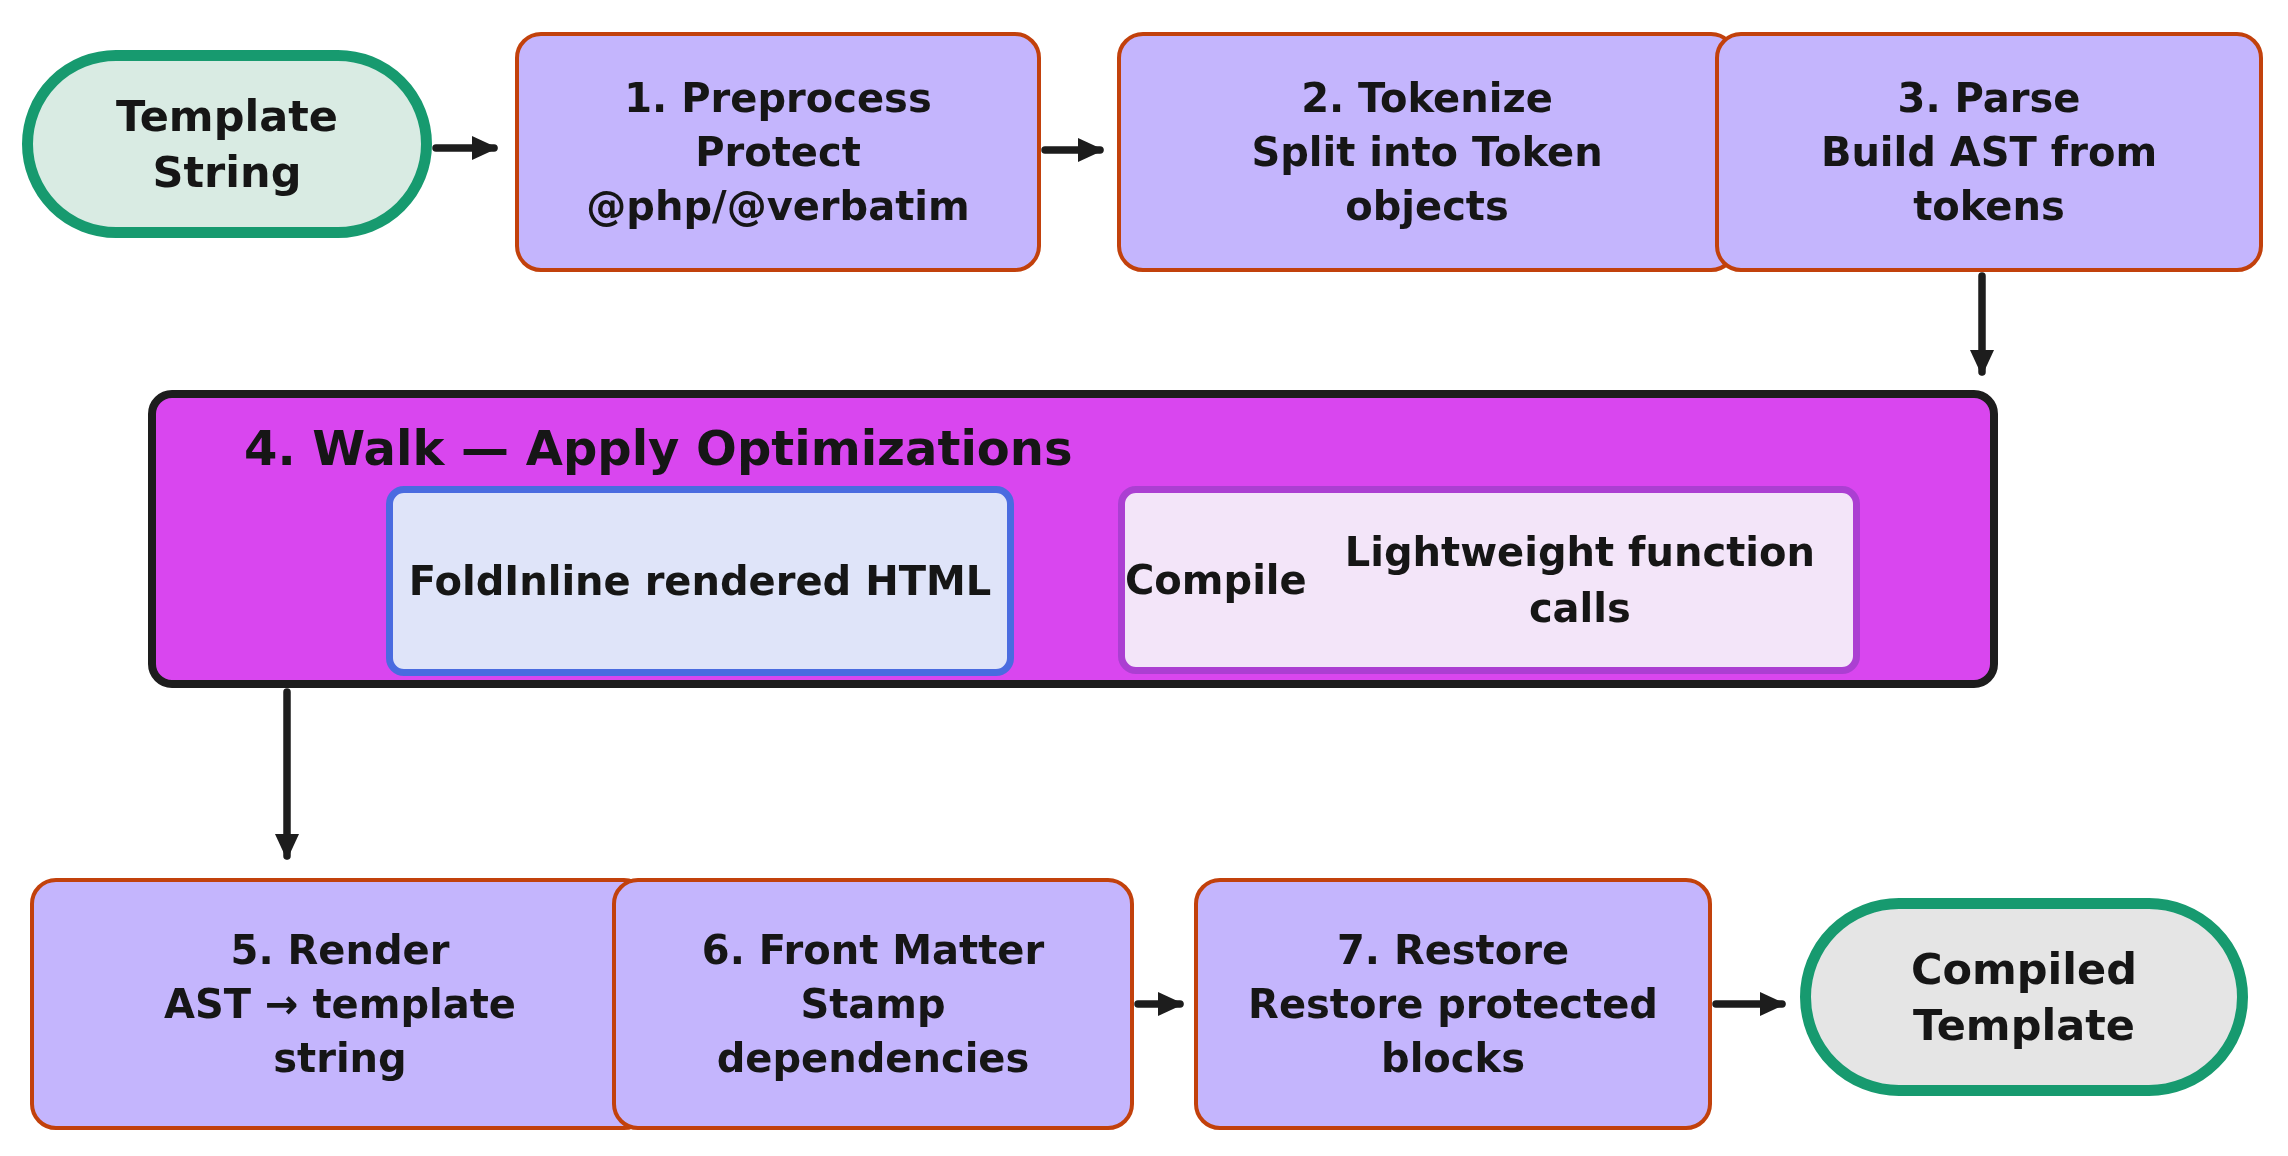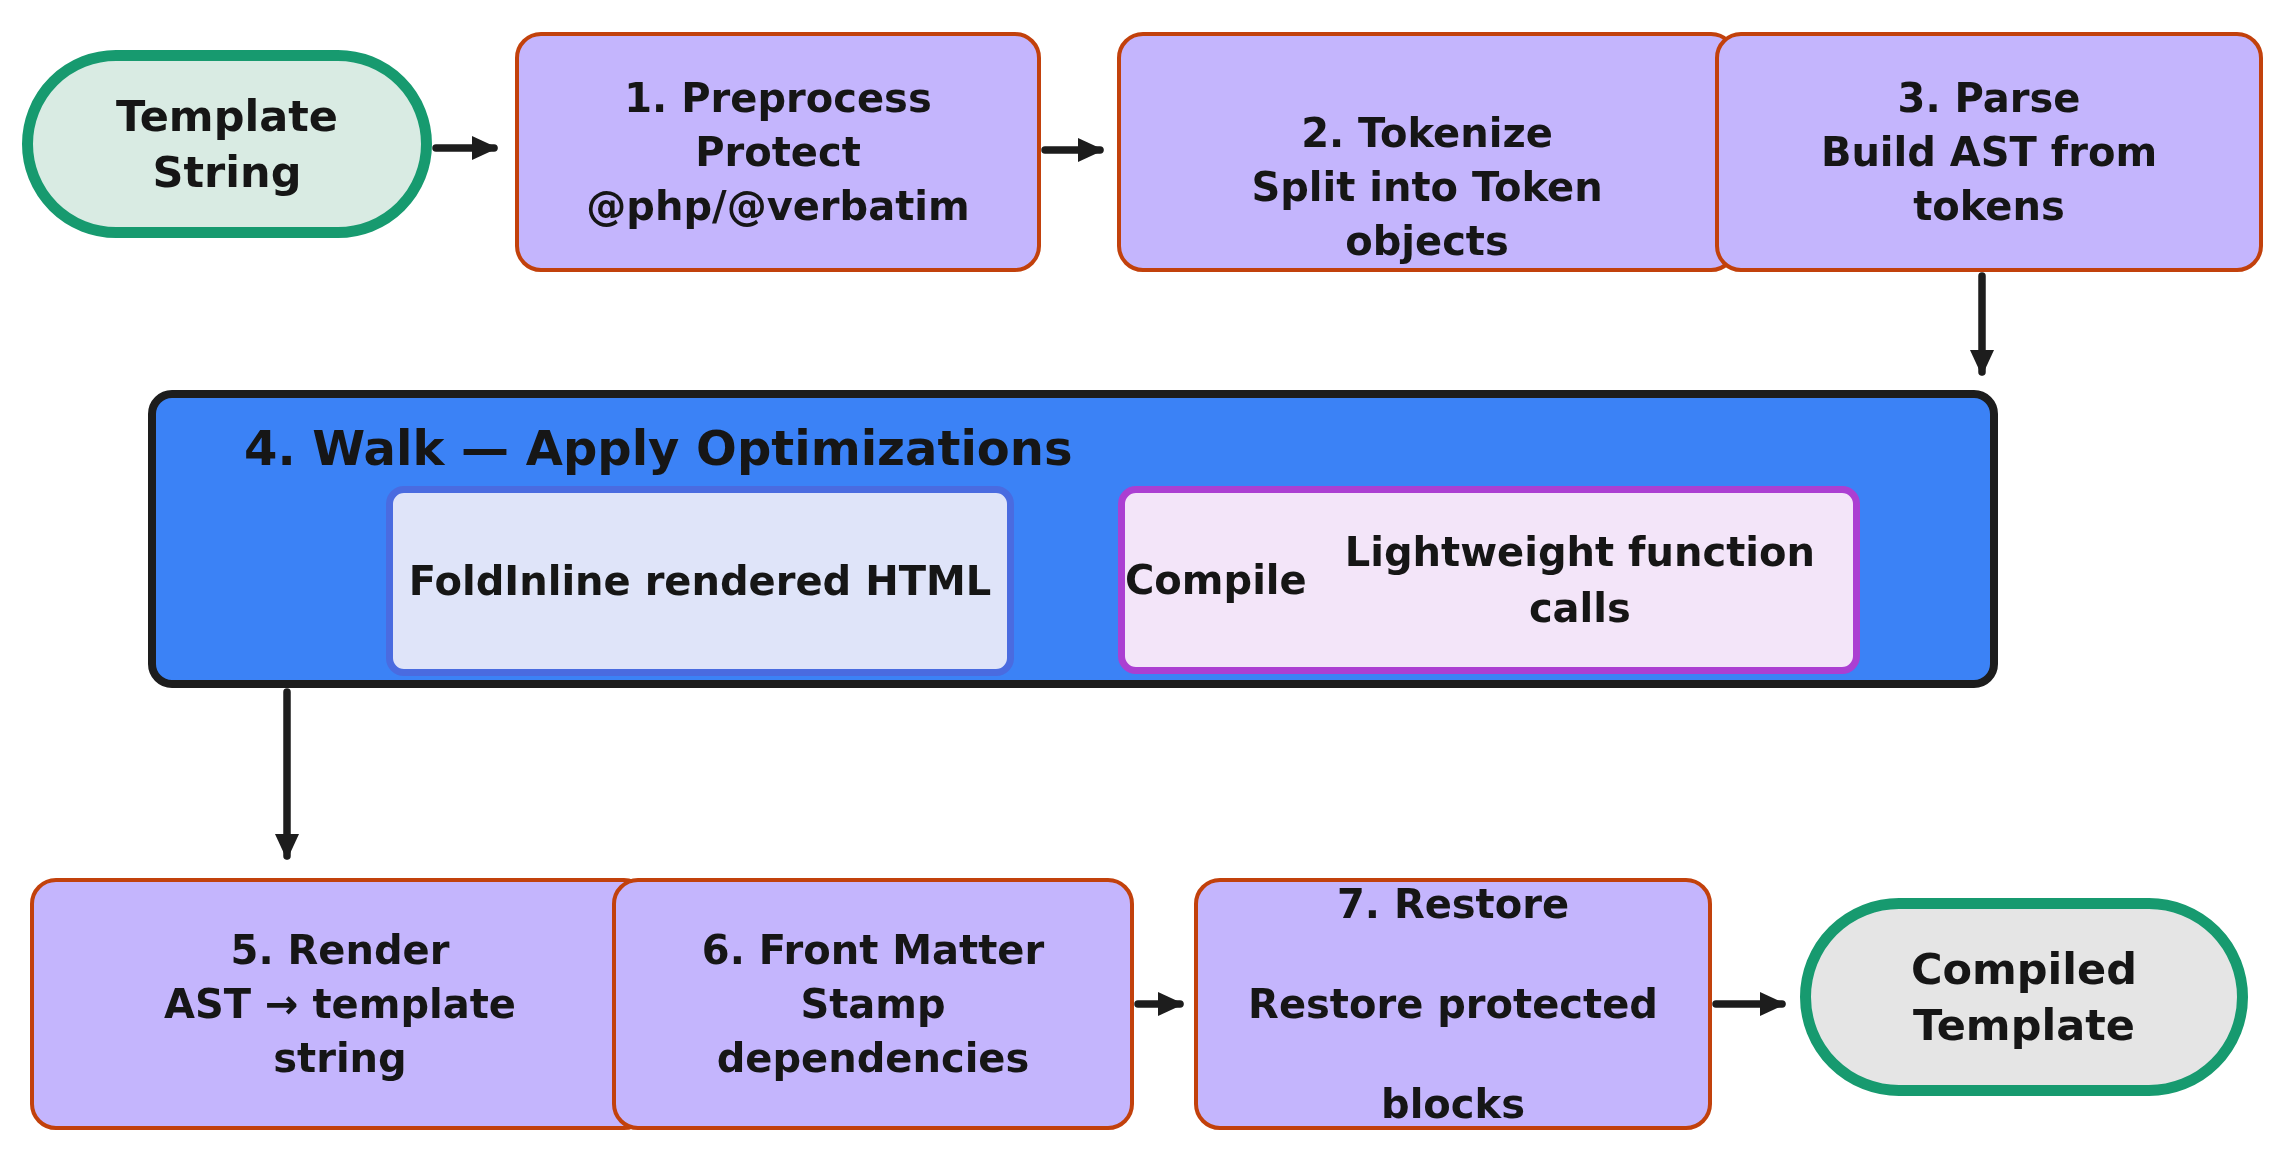--- a/index.html
+++ b/index.html
@@ -28,21 +28,21 @@
   .box { font-size: 40px; }
   .box .ln { line-height: 54px; }
   .pill {
     border-radius: 110px;
     border-width: 11px;
     font-size: 43px;
   }
   .pill .ln { line-height: 56px; }
   .container {
     position: absolute;
-    background: #3b82f6;
+    background: #d946ef;
     border: 8px solid #1d1d1d;
     border-radius: 24px;
   }
   .container-title {
     position: absolute;
     left: 88px;
     top: 22px;
     font-size: 48px;
     font-weight: 700;
     white-space: nowrap;
@@ -99,21 +99,21 @@
     <div class="ln">Template</div>
     <div class="ln">String</div>
   </div>
 
   <div class="node box" style="left:515px; top:32px; width:526px; height:240px;">
     <div class="ln">1. Preprocess</div>
     <div class="ln">Protect</div>
     <div class="ln">@php/@verbatim</div>
   </div>
 
-  <div class="node box" style="left:1117px; top:32px; width:620px; height:240px;justify-content:flex-end;">
+  <div class="node box" style="left:1117px; top:32px; width:620px; height:240px;">
     <div class="ln">2. Tokenize</div>
     <div class="ln">Split into Token</div>
     <div class="ln">objects</div>
   </div>
 
   <div class="node box" style="left:1715px; top:32px; width:548px; height:240px;">
     <div class="ln">3. Parse</div>
     <div class="ln">Build AST from</div>
     <div class="ln">tokens</div>
   </div>
@@ -137,21 +137,21 @@
     <div class="ln">AST → template</div>
     <div class="ln">string</div>
   </div>
 
   <div class="node box" style="left:612px; top:878px; width:522px; height:252px;">
     <div class="ln">6. Front Matter</div>
     <div class="ln">Stamp</div>
     <div class="ln">dependencies</div>
   </div>
 
-  <div class="node box" style="left:1194px; top:878px; width:518px; height:252px;gap:46px;">
+  <div class="node box" style="left:1194px; top:878px; width:518px; height:252px;">
     <div class="ln">7. Restore</div>
     <div class="ln">Restore protected</div>
     <div class="ln">blocks</div>
   </div>
 
   <div class="node pill" style="left: 1800px; top: 898px; width: 448px; height: 198px; border-color: rgb(23, 154, 111); background: #e5e5e5;">
     <div class="ln">Compiled</div>
     <div class="ln">Template</div>
   </div>
 

